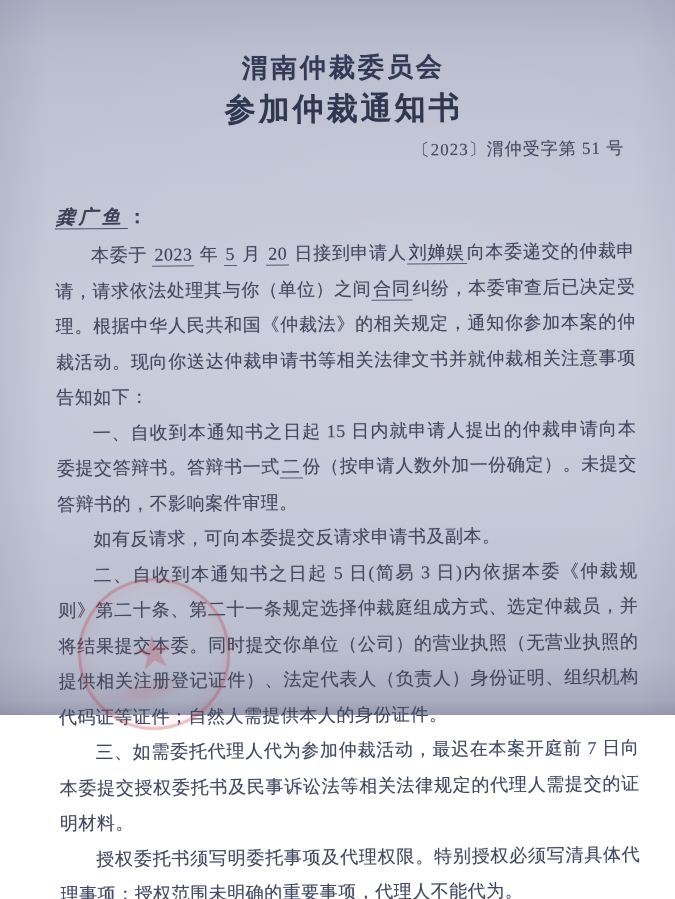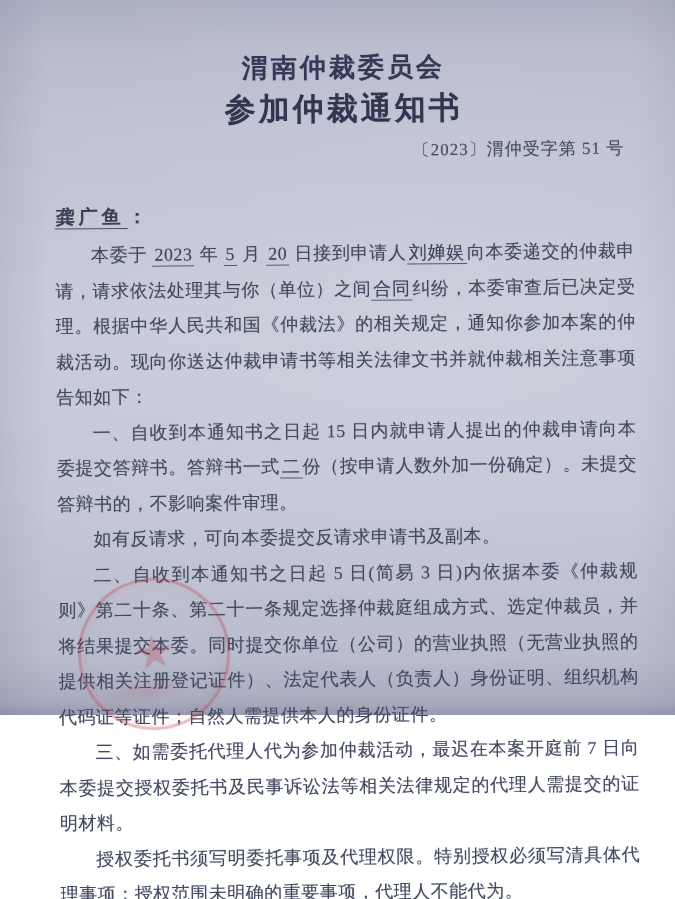--- a/index.html
+++ b/index.html
@@ -31,21 +31,21 @@
     letter-spacing:3px;color:#2f364f;
   }
   .case-no{
     text-align:right;font-size:17px;line-height:30px;margin:4px 10px 0 0;
     color:#464c64;letter-spacing:1px;
   }
   .addressee-line{
     margin-top:32px;font-size:19px;line-height:34px;font-weight:bold;color:#3c4158;
   }
   .addressee{
-    border-bottom:1.5px solid #4d5269;padding:0 3px 1px 1px;letter-spacing:4px;
+    border-bottom:1.5px solid #4d5269;padding:0 3px 1px 1px;letter-spacing:4px;font-style:italic;
   }
   .body-text{font-size:18px;line-height:35.5px;letter-spacing:.5px;margin-top:4px;}
   .body-text p{
     margin:0;text-indent:2em;text-align:justify;text-justify:inter-ideograph;
   }
   .fill{
     border-bottom:1.5px solid #555b72;padding:0 2px 1px 2px;color:#3e4460;
   }
   .seal{
     position:absolute;left:78px;top:578px;width:146px;height:146px;

